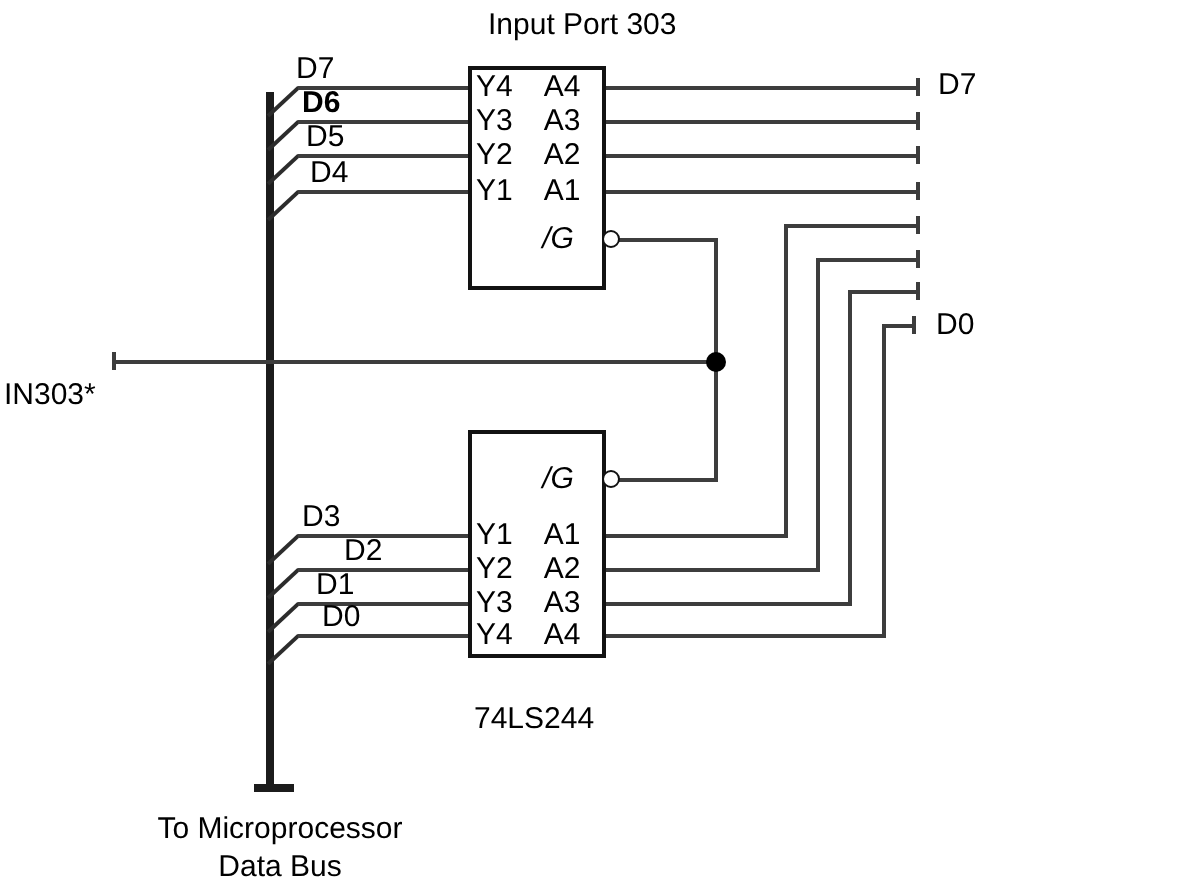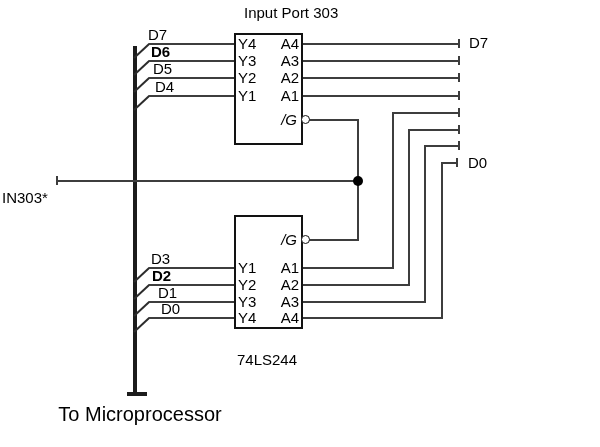--- a/index.html
+++ b/index.html
@@ -6,41 +6,42 @@
   #canvas{position:relative;width:600px;height:447px;background:#ffffff;overflow:hidden;
           font-family:"Liberation Sans",sans-serif;color:#000;}
   .lbl{position:absolute;font-size:15px;line-height:16px;white-space:nowrap;color:#000;}
   .wire{position:absolute;height:2px;background:#3d3d3d;}
   .vwire{position:absolute;width:2px;background:#3d3d3d;}
   .tick{position:absolute;width:2px;height:9px;background:#3d3d3d;}
   .diag{position:absolute;width:21px;height:2px;background:#2c2c2c;
         transform-origin:0 50%;transform:rotate(-43deg);}
   .block{position:absolute;border:2px solid #121212;background:#ffffff;box-sizing:border-box;}
   .pin{position:absolute;font-size:15px;line-height:16px;white-space:nowrap;}
-  .pin.r{width:36px;text-align:right;}
+  .pin.r{width:36px;text-align:center;}
   .gpin{font-style:italic;}
   .bubble{position:absolute;width:9px;height:9px;border:1.5px solid #121212;border-radius:50%;
           background:#ffffff;box-sizing:border-box;}
   .dot{position:absolute;width:10px;height:10px;border-radius:50%;background:#000;}
   .bus{position:absolute;background:#1c1c1c;}
   .caption{position:absolute;left:40px;top:405px;width:200px;text-align:center;
-           font-size:20px;line-height:19px;}
+           font-size:15px;line-height:19px;}
 </style>
 </head>
 <body>
 
 <div id="canvas">
 
   <div class="lbl" style="left:218px;top:5px;margin-left:26px;">Input Port 303</div>
 
   <div class="bus" style="left:133px;top:46px;width:4px;height:347px;"></div>
   <div class="bus" style="left:127px;top:392px;width:20px;height:4px;"></div>
 
   <div class="caption">
     <div>To Microprocessor</div>
+    <div>Data Bus</div>
   </div>
 
   <div class="diag" style="left:134px;top:57px;"></div>
   <div class="diag" style="left:134px;top:74px;"></div>
   <div class="diag" style="left:134px;top:91px;"></div>
   <div class="diag" style="left:134px;top:109px;"></div>
 
   <div class="wire" style="left:149px;top:43px;width:86px;"></div>
   <div class="wire" style="left:149px;top:60px;width:86px;"></div>
   <div class="wire" style="left:149px;top:77px;width:86px;"></div>
@@ -55,21 +56,21 @@
   <div class="diag" style="left:134px;top:298px;"></div>
   <div class="diag" style="left:134px;top:315px;"></div>
   <div class="diag" style="left:134px;top:331px;"></div>
 
   <div class="wire" style="left:149px;top:267px;width:86px;"></div>
   <div class="wire" style="left:149px;top:284px;width:86px;"></div>
   <div class="wire" style="left:149px;top:301px;width:86px;"></div>
   <div class="wire" style="left:149px;top:317px;width:86px;"></div>
 
   <div class="lbl" style="left:151px;top:251px;">D3</div>
-  <div class="lbl" style="left:152px;top:268px;font-weight:bold;">D2</div>
+  <div class="lbl" style="left:172px;top:268px;">D2</div>
   <div class="lbl" style="left:158px;top:285px;text-align:right;">D1</div>
   <div class="lbl" style="left:161px;top:301px;">D0</div>
 
   <div class="lbl" style="left:2px;top:190px;">IN303*</div>
   <div class="tick" style="left:56px;top:176px;"></div>
   <div class="wire" style="left:57px;top:180px;width:301px;"></div>
 
   <div class="block" style="left:234px;top:33px;width:69px;height:112px;"></div>
   <div class="block" style="left:234px;top:215px;width:69px;height:114px;"></div>
 

